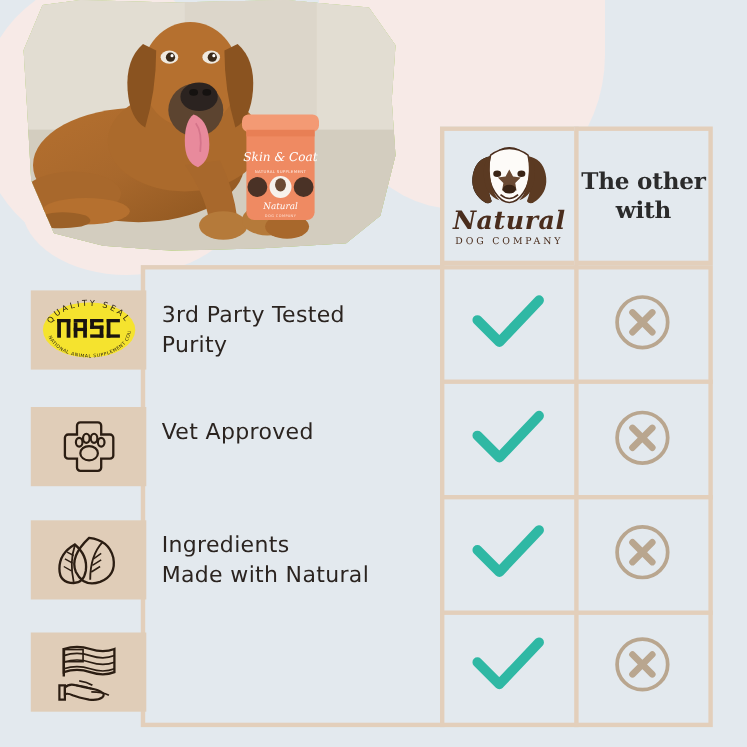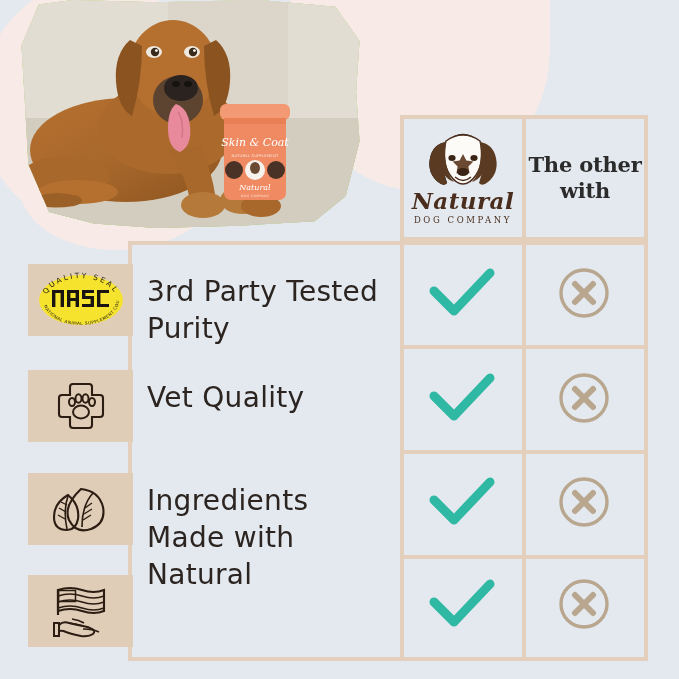--- a/index.html
+++ b/index.html
@@ -52,21 +52,21 @@
     border:4px solid #e3cfbb;box-sizing:border-box;background:#e3e9ee;z-index:4;
   }
   .vline{position:absolute;top:241px;height:420px;width:4px;background:#e3cfbb;z-index:6;}
   #vline-a{left:400px;}
   #vline-b{left:522px;}
   .hline{position:absolute;left:400px;width:248px;height:4px;background:#e3cfbb;z-index:6;}
 
   
   .feat-text{
     position:absolute;left:147px;width:250px;z-index:7;
-    color:#2b2420;font-size:28px;line-height:1.33;letter-spacing:.3px;
+    color:#2b2420;font-size:20px;line-height:1.33;letter-spacing:.3px;
     font-family:"DejaVu Sans","Liberation Sans",sans-serif;
   }
 
   
   .icon-tile{
     position:absolute;left:28px;width:105px;height:72px;background:#e0cdb8;
     display:flex;align-items:center;justify-content:center;z-index:8;
   }
   .icon-tile svg{display:block;}
 
@@ -254,21 +254,21 @@
                a3 3 0 0 1 -3 3 h-16 a3 3 0 0 1 -3 -3 v-8 h-8 a3 3 0 0 1 -3 -3 v-16
                a3 3 0 0 1 3 -3 h8 v-8 a3 3 0 0 1 3 -3z" fill="none" stroke="#2b1d12" stroke-width="2.1"></path>
       <ellipse cx="28" cy="34" rx="8" ry="6.5" fill="none" stroke="#2b1d12" stroke-width="2"></ellipse>
       <ellipse cx="19" cy="24" rx="3" ry="4" fill="none" stroke="#2b1d12" stroke-width="2"></ellipse>
       <ellipse cx="25.5" cy="20.5" rx="3" ry="4.2" fill="none" stroke="#2b1d12" stroke-width="2"></ellipse>
       <ellipse cx="32.5" cy="20.5" rx="3" ry="4.2" fill="none" stroke="#2b1d12" stroke-width="2"></ellipse>
       <ellipse cx="39" cy="24" rx="3" ry="4" fill="none" stroke="#2b1d12" stroke-width="2"></ellipse>
     </svg>
   </div>
   <div class="feat-text" style="top:379px">
-    <div>Vet Quality</div>
+    <div>Vet Approved</div>
   </div>
   <div class="mark" style="left:401px;top:370px">
     <svg width="72" height="56" viewBox="0 0 72 56" aria-hidden="true">
       <path d="M8 26 L28 46 L64 8" fill="none" stroke="#2fb8a4" stroke-width="9" stroke-linecap="round" stroke-linejoin="round"></path>
     </svg>
   </div>
   <div class="mark" style="left:523px;top:370px">
     <svg width="56" height="56" viewBox="0 0 56 56" aria-hidden="true">
       <circle cx="28" cy="28" r="23" fill="none" stroke="#b9a68f" stroke-width="3.4"></circle>
       <path d="M19 19 L37 37 M37 19 L19 37" fill="none" stroke="#b9a68f" stroke-width="6" stroke-linecap="round"></path>

